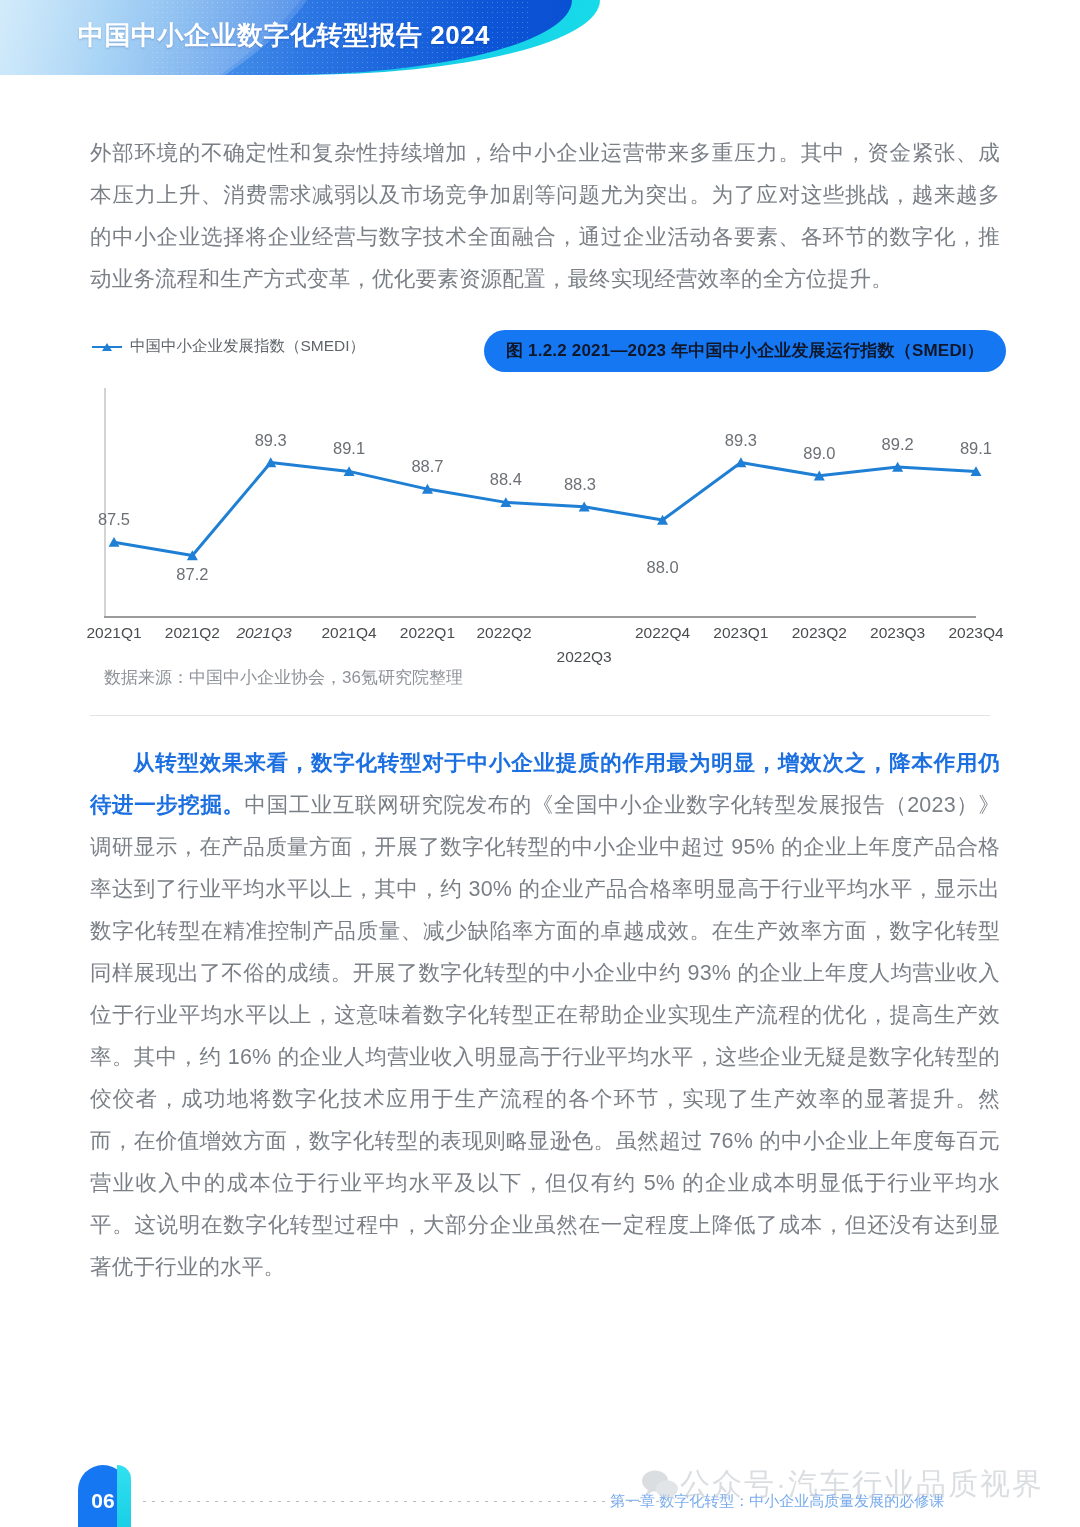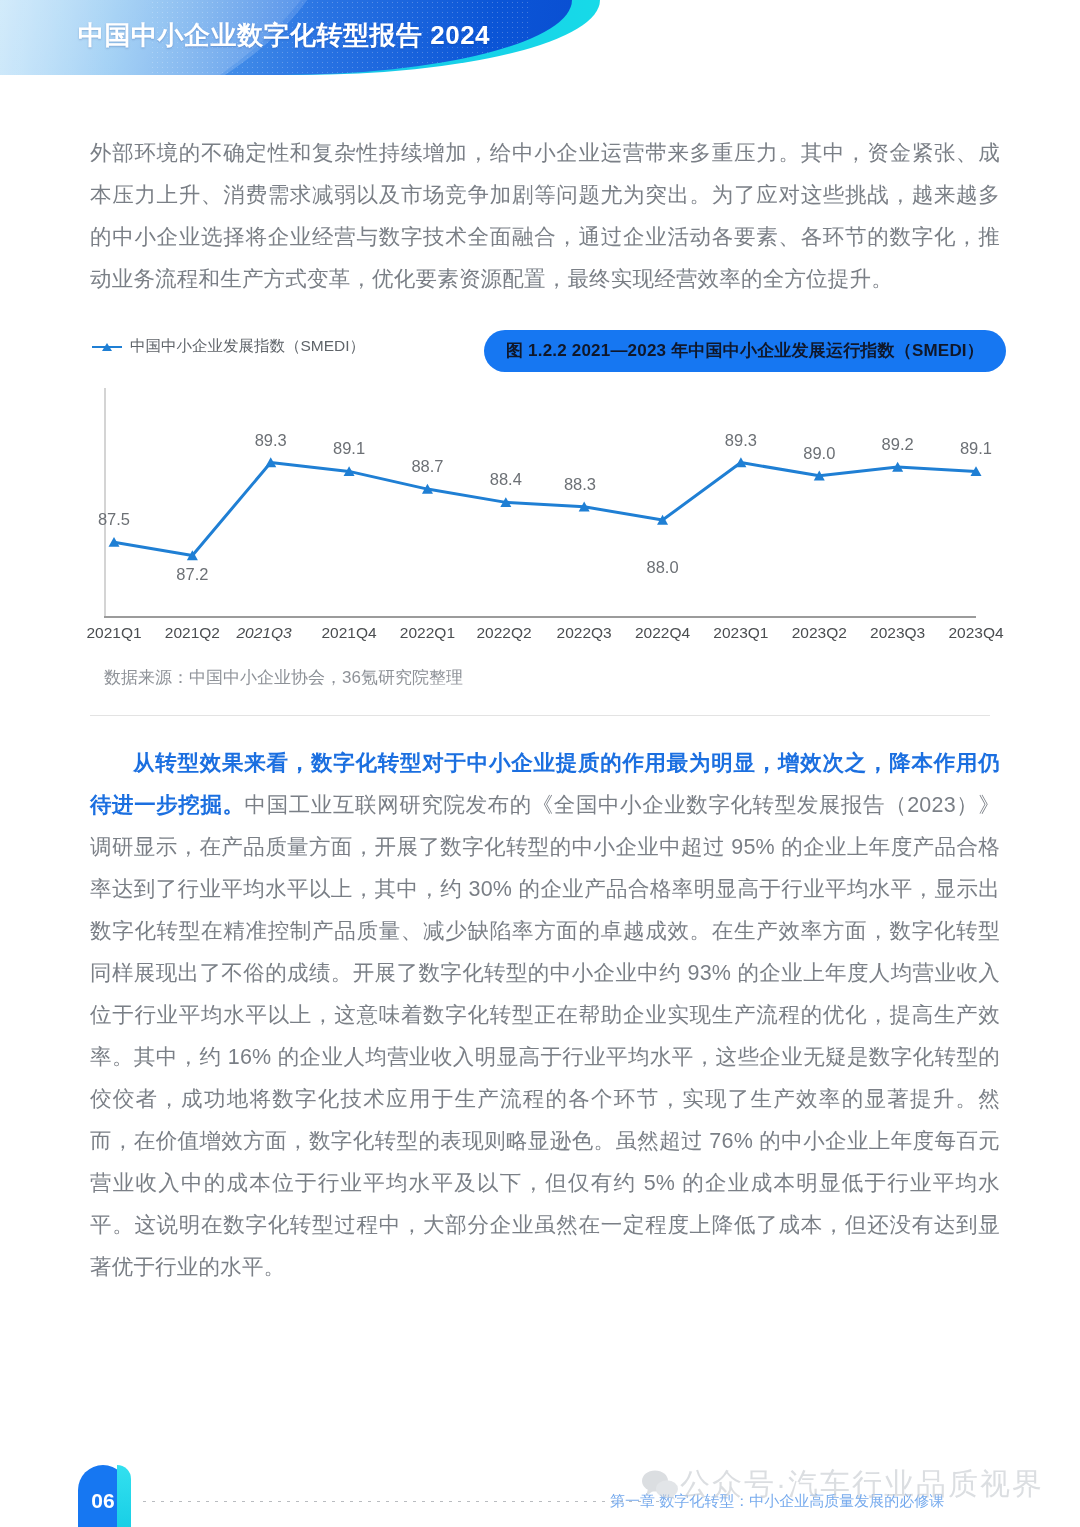--- a/index.html
+++ b/index.html
@@ -219,21 +219,21 @@
         <div class="dlabel" style="left: 900px; top: 51.3939px;">89.1</div>
       </div>
 
     <div class="xticks" id="xticks">
         <div class="xtick" style="left: 38px;">2021Q1</div>
         <div class="xtick" style="left: 116.364px;">2021Q2</div>
         <div class="xtick" style="left: 188px; font-style: italic;">2021Q3</div>
         <div class="xtick" style="left: 273.091px;">2021Q4</div>
         <div class="xtick" style="left: 351.455px;">2022Q1</div>
         <div class="xtick" style="left: 428px;">2022Q2</div>
-        <div class="xtick" style="left: 508.182px;">2022Q3</div>
+        <div class="xtick" style="left: 508.182px; margin-top: 24px;">2022Q3</div>
         <div class="xtick" style="left: 586.545px;">2022Q4</div>
         <div class="xtick" style="left: 664.909px;">2023Q1</div>
         <div class="xtick" style="left: 743.273px;">2023Q2</div>
         <div class="xtick" style="left: 821.636px;">2023Q3</div>
         <div class="xtick" style="left: 900px;">2023Q4</div>
       </div>
 
     <div class="source">数据来源：中国中小企业协会，36氪研究院整理</div>
   </div>
 

